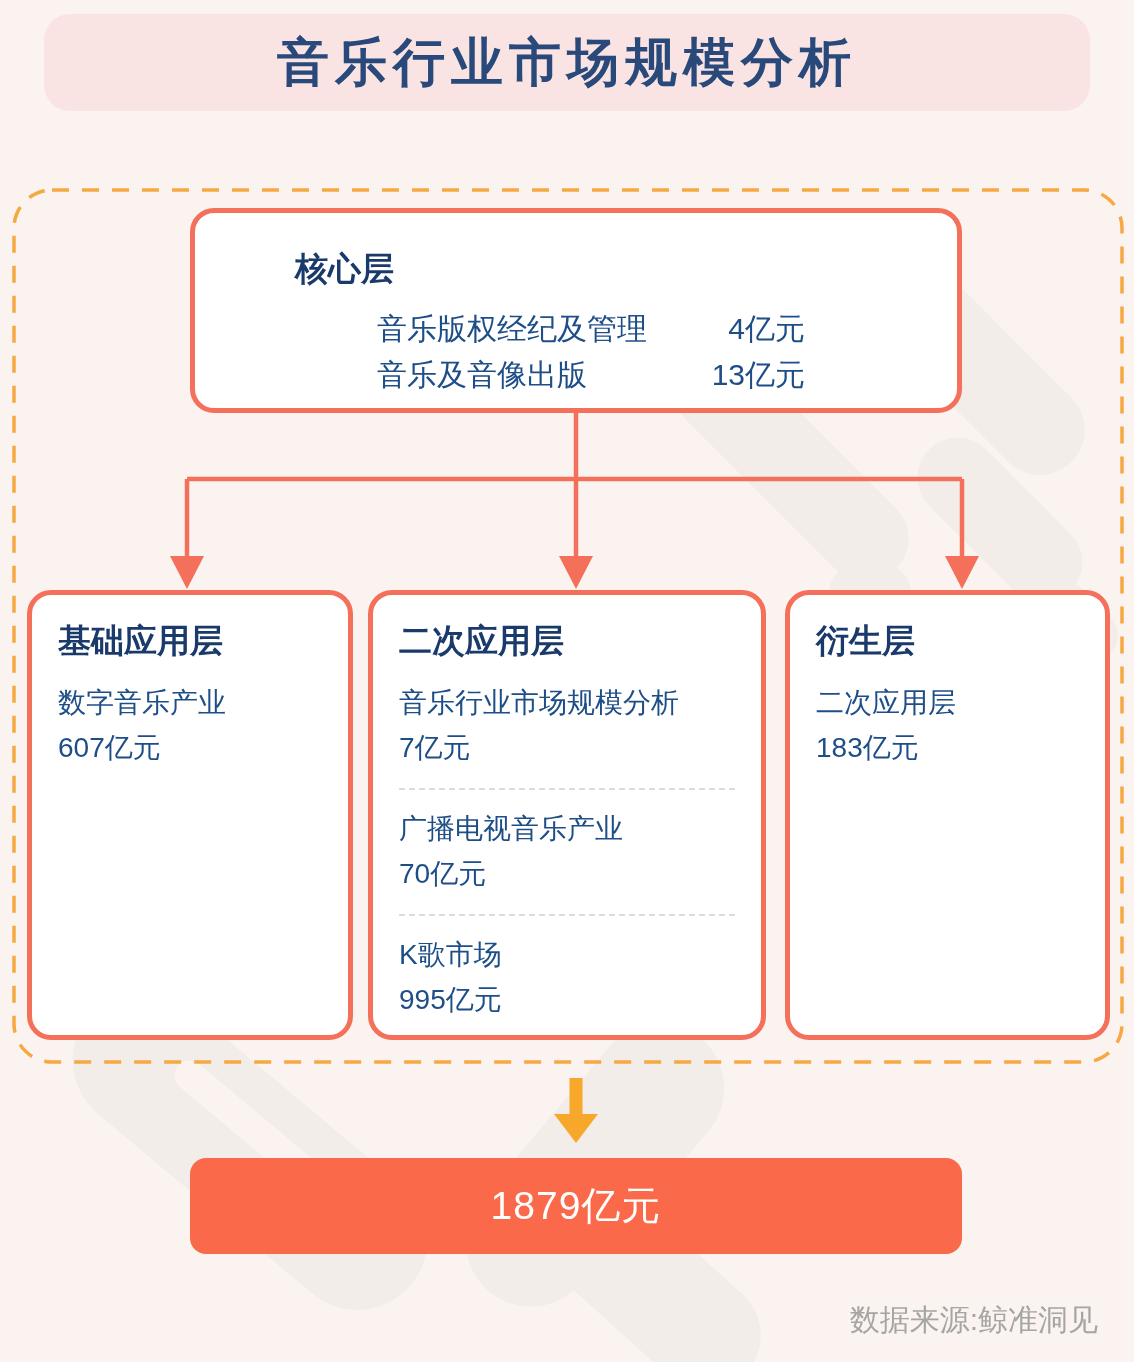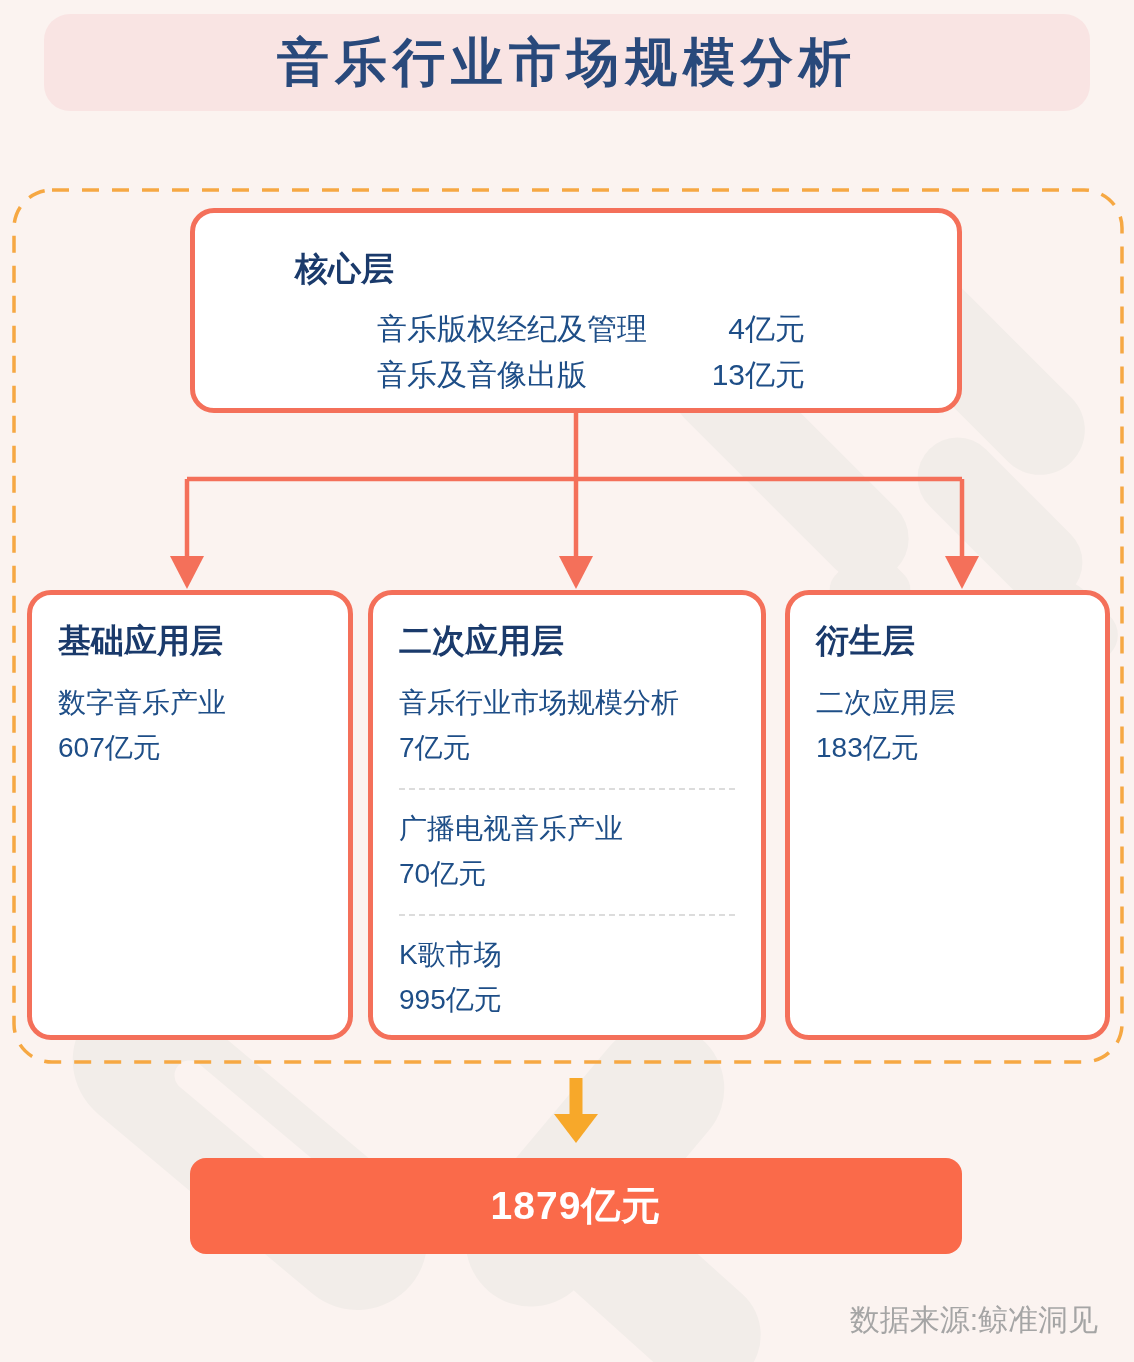--- a/index.html
+++ b/index.html
@@ -56,21 +56,21 @@
   .layer .divider{border-top:2px dashed #DCDCDC;margin:18px 0 16px 0;}
   .layer.basic{left:27px;width:326px;}
   .layer.secondary{left:368px;width:398px;}
   .layer.derivative{left:785px;width:325px;}
 
   .total{
     position:absolute;left:190px;top:1158px;width:772px;height:96px;
     background:var(--total-bg);border-radius:16px;z-index:2;
     display:flex;align-items:center;justify-content:center;
   }
-  .total span{color:#fff;font-size:39px;font-weight:bold;letter-spacing:1px;}
+  .total span{color:#fff;font-size:39px;font-weight:normal;letter-spacing:1px;}
 
   .source{
     position:absolute;right:36px;top:1300px;z-index:2;
     font-size:30px;color:var(--source-gray);
   }
 </style>
 </head>
 <body>
 
 <div class="page">

